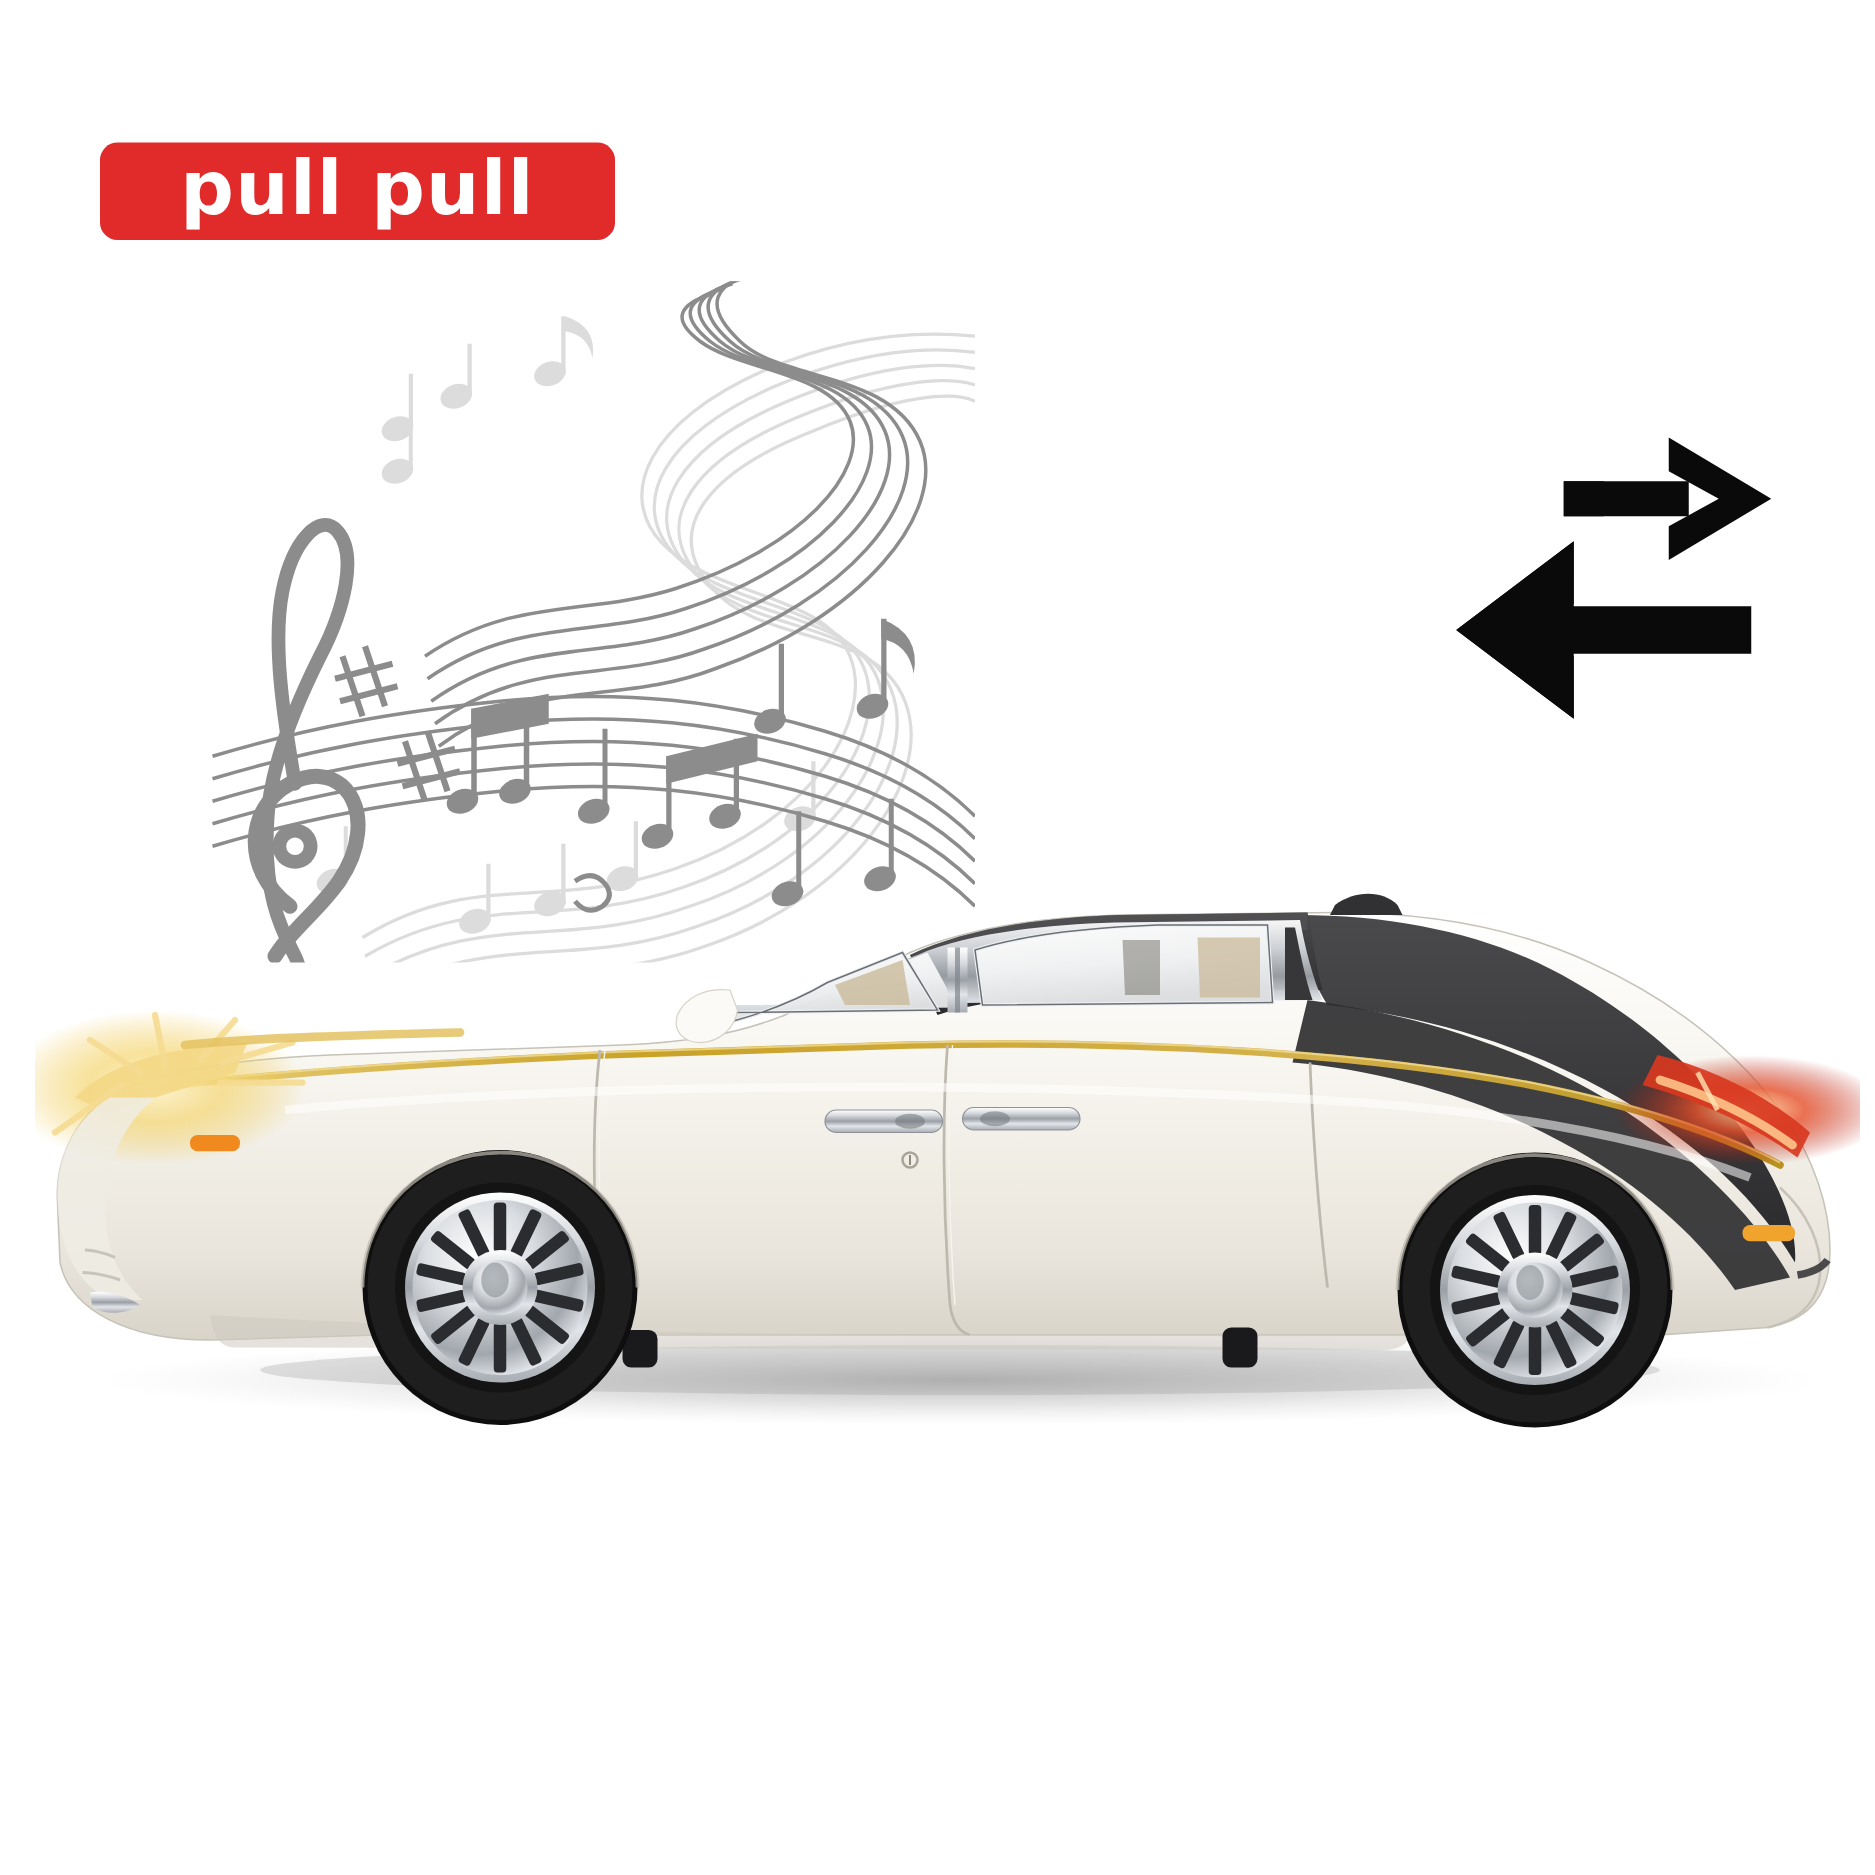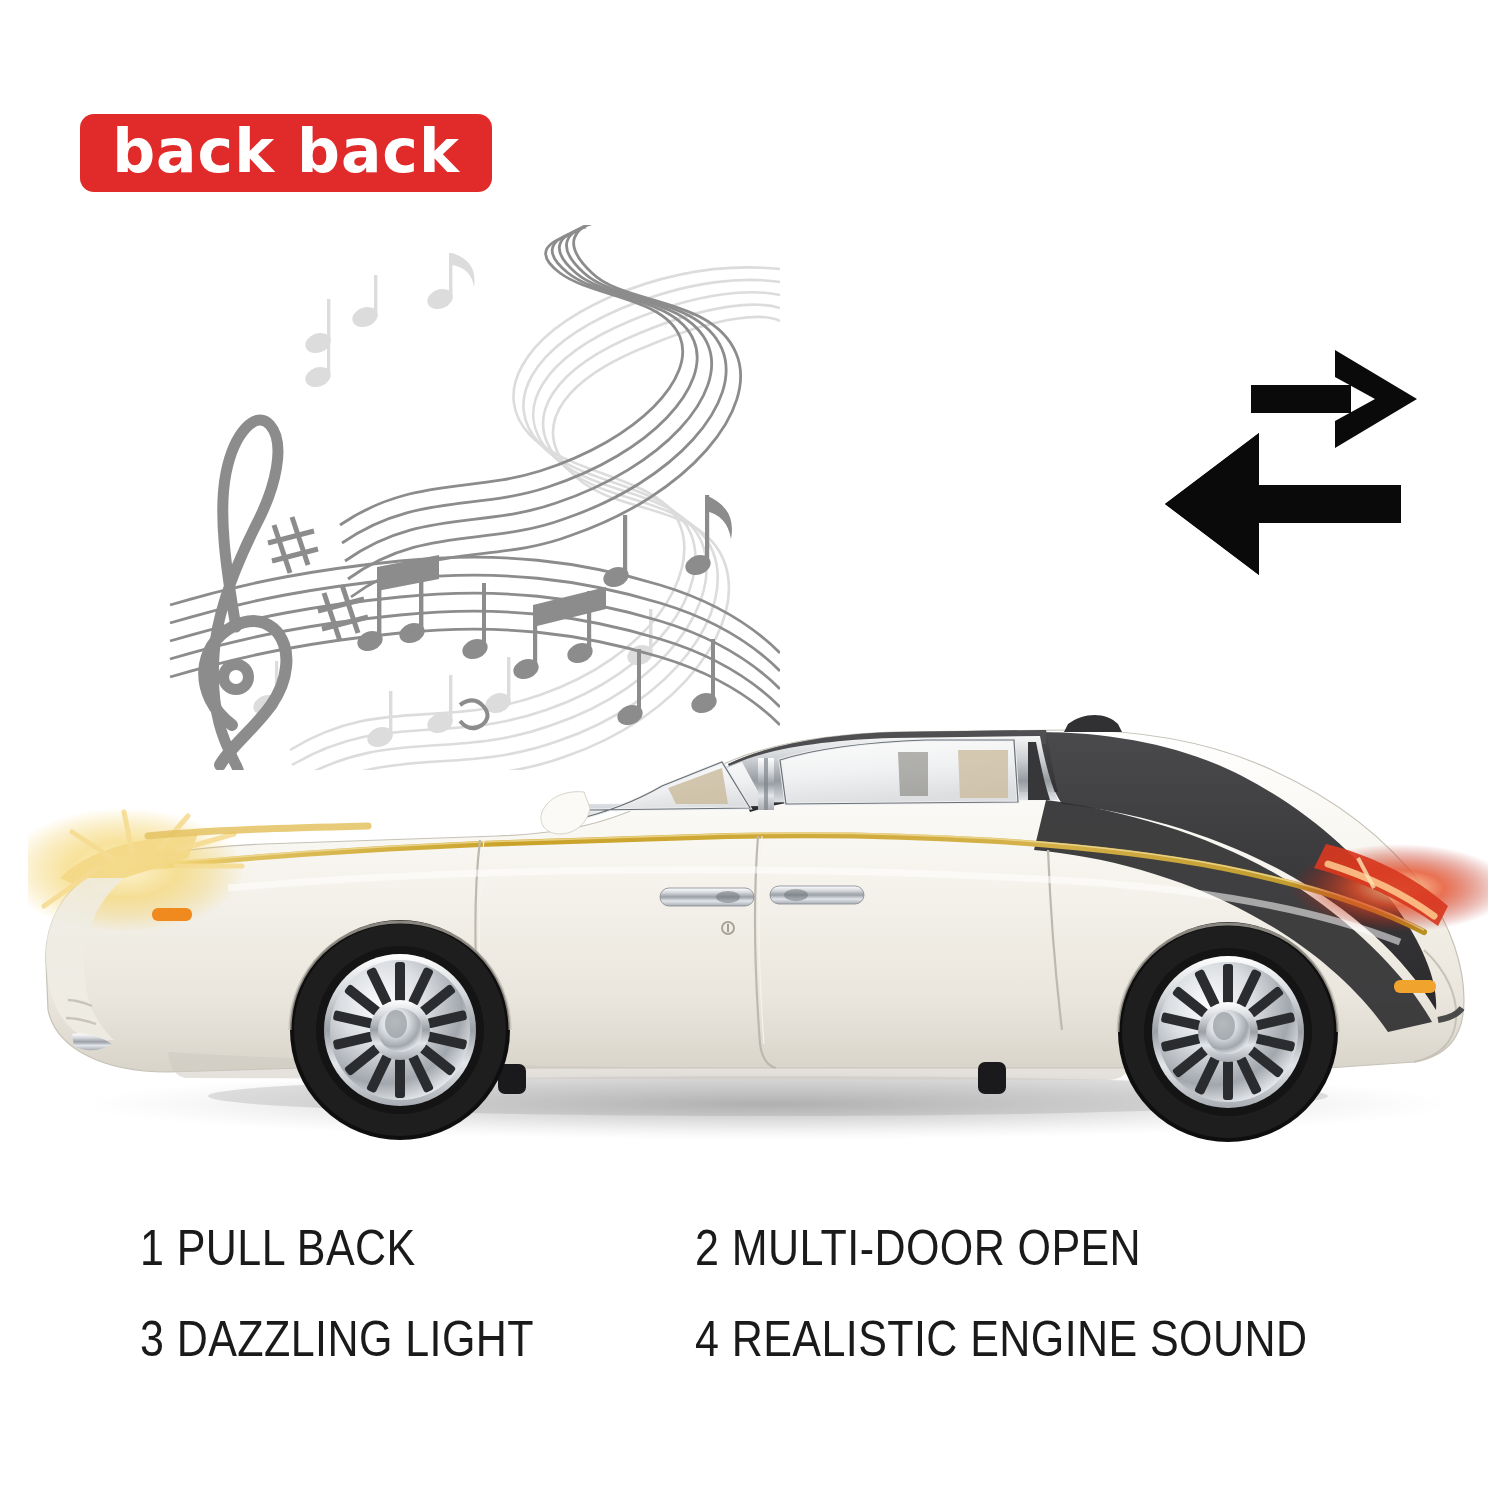--- a/index.html
+++ b/index.html
@@ -62,21 +62,21 @@
     transform-origin:left center;
     line-height:1.05;
   }
 </style>
 </head>
 <body>
 
 <div class="stage">
 
   <div class="badge">
-    <span class="badge-text">back back</span>
+    <span class="badge-text">pull pull</span>
   </div>
 
   <div class="music-art">
     <svg viewBox="0 0 640 545" xmlns="http://www.w3.org/2000/svg">
       <defs>
         <g id="noteHead">
           <ellipse cx="0" cy="0" rx="13" ry="9.5" transform="rotate(-20)"></ellipse>
         </g>
       </defs>
 
@@ -536,20 +536,14 @@
         <ellipse cx="1196" cy="326" rx="11" ry="14" fill="#8E9399" opacity="0.65"></ellipse>
       </g>
 
       <path d="M262,330 C262,268 312,222 372,222 C432,222 482,268 482,330" fill="none" stroke="#BFBBB1" stroke-width="3" opacity="0.7"></path>
       <path d="M1090,332 C1090,270 1140,224 1200,224 C1260,224 1310,270 1310,332" fill="none" stroke="#BFBBB1" stroke-width="3" opacity="0.7"></path>
 
       <path d="M200,188 C420,168 760,162 1060,182 C1200,192 1300,214 1372,242" fill="none" stroke="#FFFFFF" stroke-width="7" opacity="0.55"></path>
     </svg>
   </div>
 
-  <div class="features">
-    <div class="feature">1 PULL BACK</div>
-    <div class="feature">2  MULTI-DOOR OPEN</div>
-    <div class="feature">3 DAZZLING LIGHT</div>
-    <div class="feature">4 REALISTIC ENGINE SOUND</div>
-  </div>
 
 </div>
 
 </body></html>

